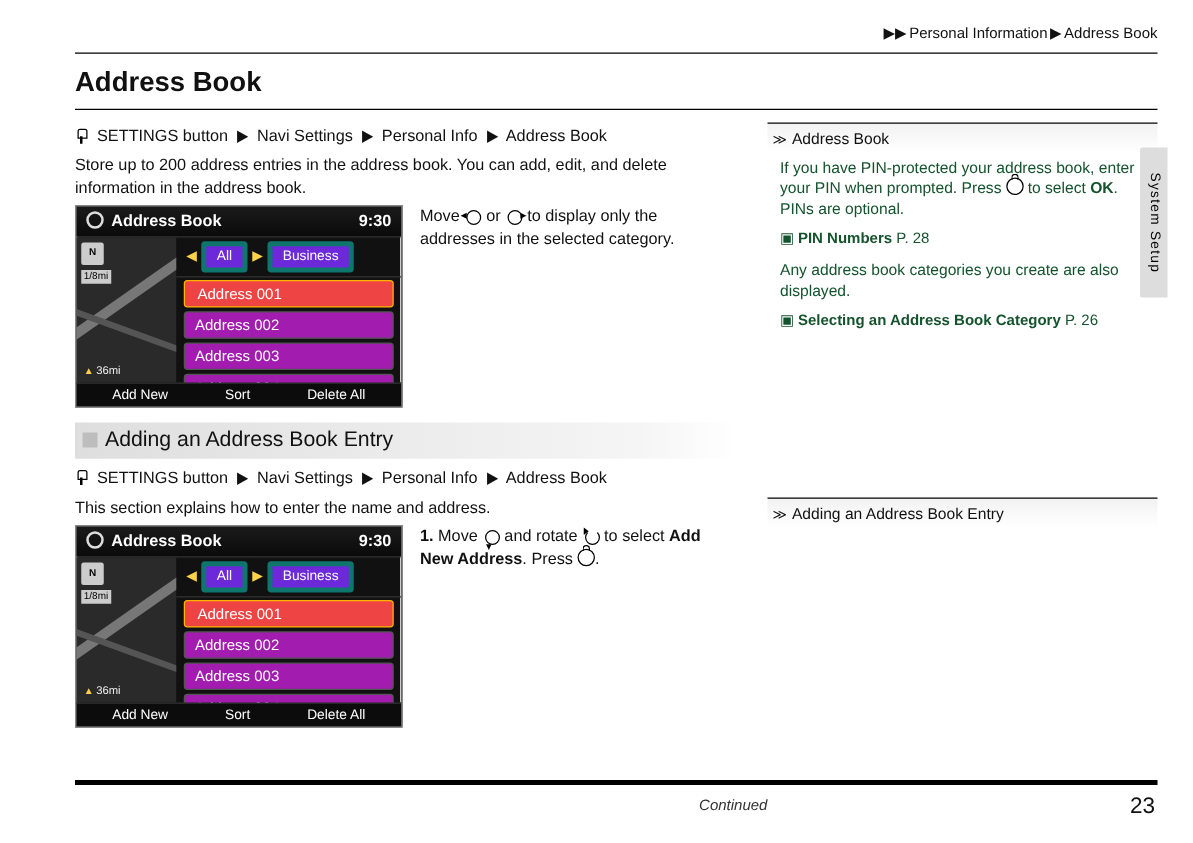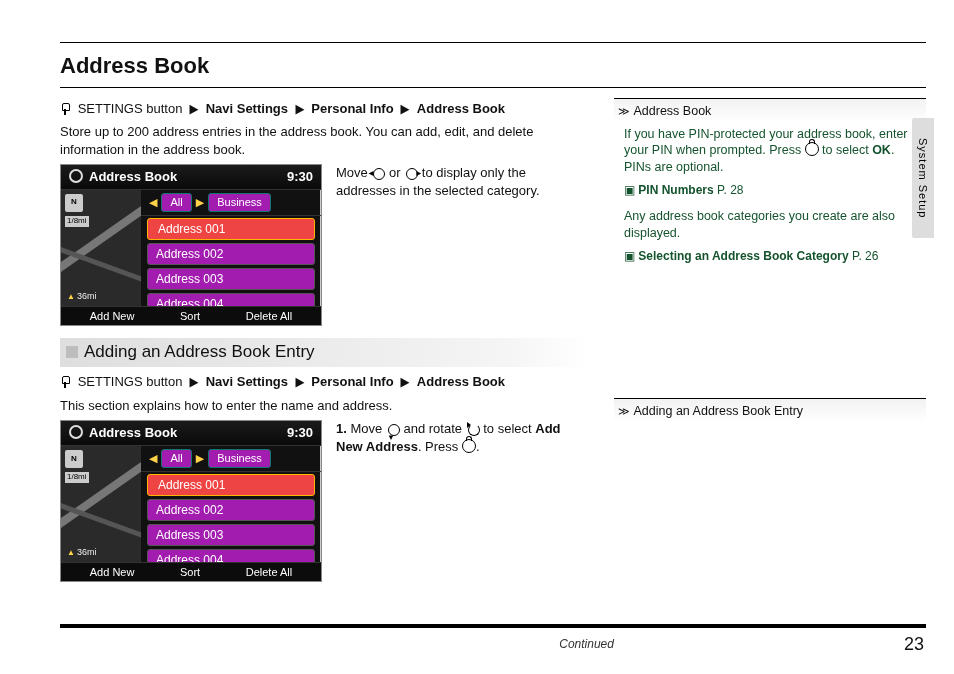--- a/index.html
+++ b/index.html
@@ -51,21 +51,21 @@
   .columns{
     display:flex;
     gap:26px;
   }
   .colL{width:528px;}
   .colR{flex:1;}
   .nav-path{
     font-size:13px;
     margin:2px 0 6px 0;
   }
-  .nav-path b{font-weight:700;}
+  .nav-path b{font-weight:400;}
   .tri{
     display:inline-block;
     transform:scaleX(.9);
     margin:0 3px;
   }
   .icon-settings{
     display:inline-block;
     width:10px;height:12px;
     vertical-align:-2px;
     margin-right:4px;
@@ -177,23 +177,23 @@
     display:flex;
     align-items:center;
     gap:4px;
     padding:3px 8px;
     font-size:11px;
     border-bottom:1px solid #333;
   }
   .tabs .arrow{color:#ffd24a;}
   .tabs .tab{
     padding:1px 8px;
-    border:1px solid #0f766e;
+    border:4px solid #0f766e;
     border-radius:3px;
-    background:#a21caf;
+    background:#6d28d9;
   }
   .addr-list{
     flex:1;
     padding:2px 6px 0 6px;
     overflow:hidden;
   }
   .addr-item{
     border:1px solid #555;
     background:#a21caf;
     border-radius:3px;
@@ -334,20 +334,23 @@
     font-size:18px;
     font-weight:500;
     padding-right:2px;
   }
 </style>
 </head>
 <body>
 
 <div class="page">
 
+  <div class="breadcrumb-top">
+    <span class="sep">▶▶</span><span>Personal Information</span><span class="sep">▶</span><span>Address Book</span>
+  </div>
 
   <div class="side-tab">System Setup</div>
 
   <hr class="top">
 
   <h1>Address Book</h1>
   <hr class="under-h1">
 
   <div class="columns">
 

